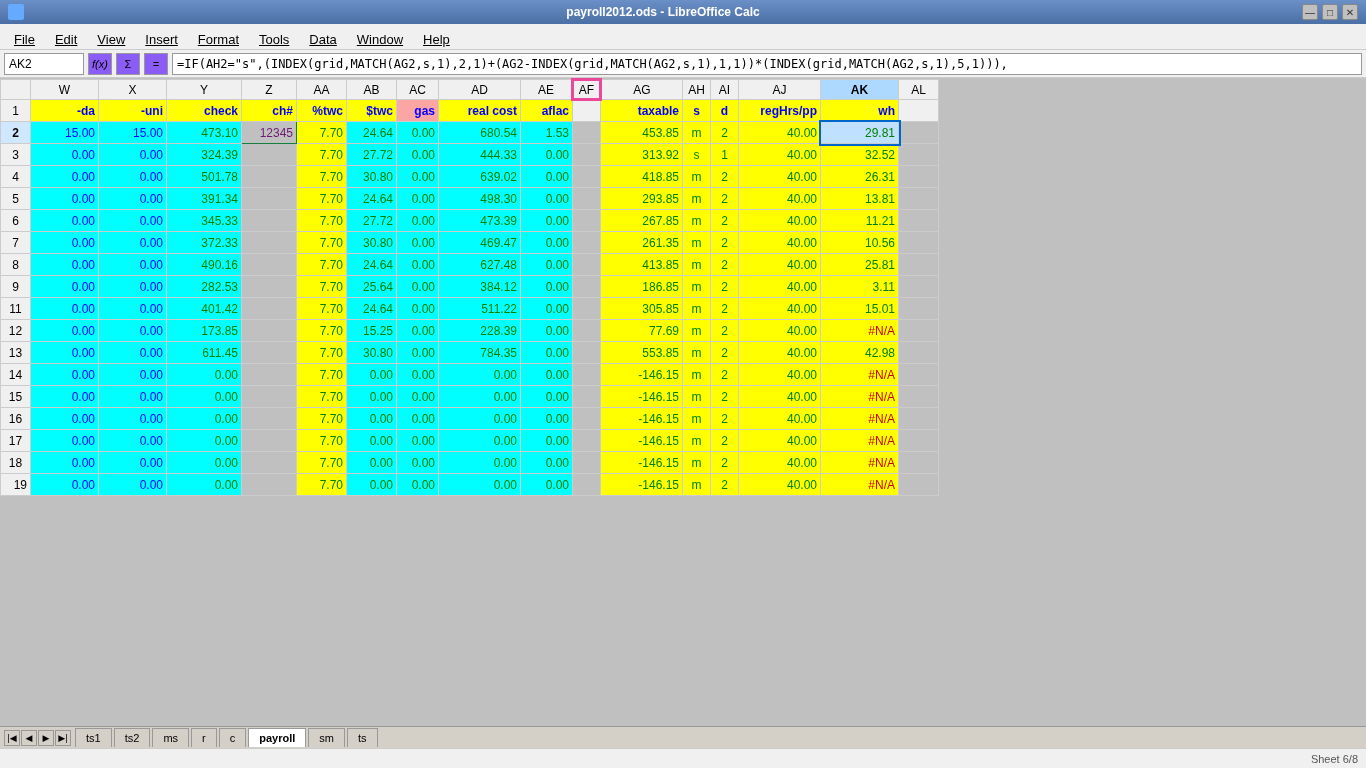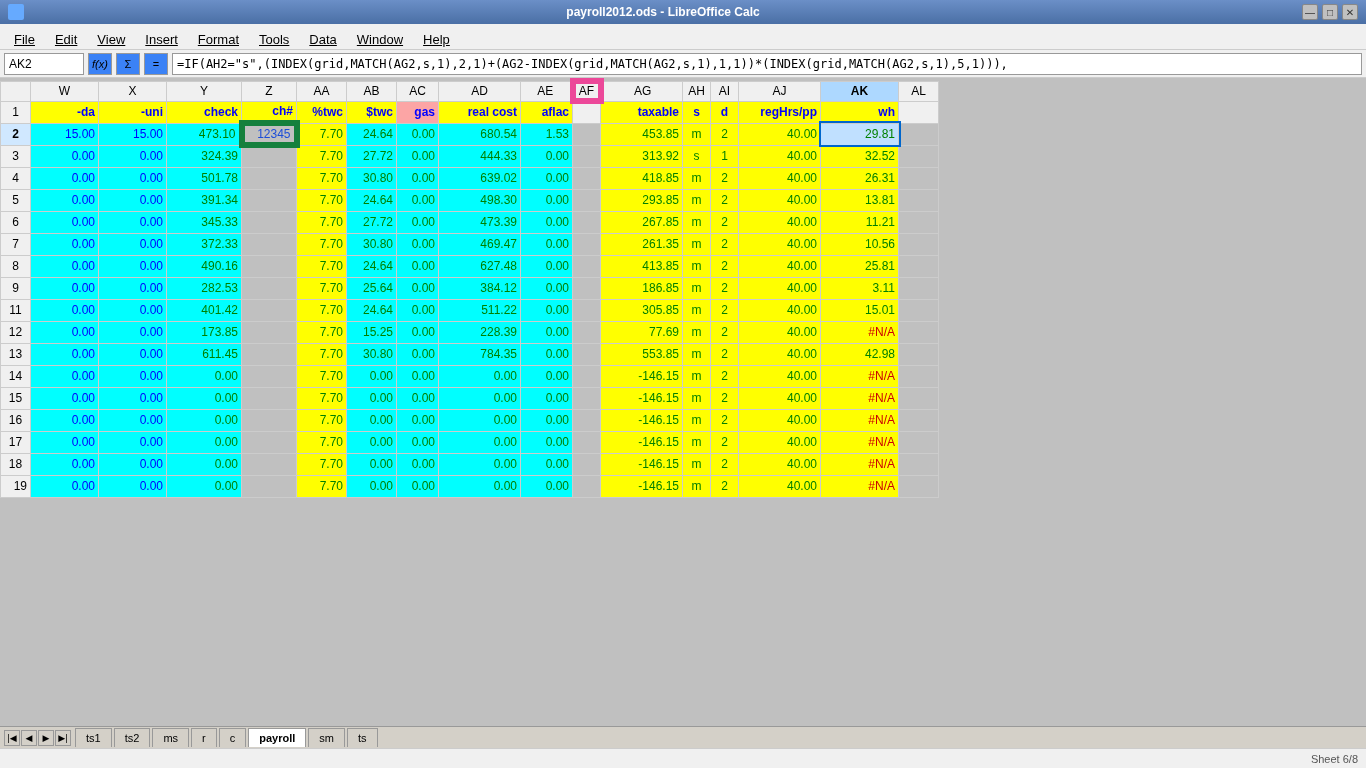--- a/index.html
+++ b/index.html
@@ -48,21 +48,21 @@
     }
     #cell-ref {
       width: 80px;
       height: 22px;
       border: 1px inset #999;
       background: white;
       font-size: 12px;
       padding: 2px 4px;
     }
     .formula-btn {
-      background: #3b82f6;
+      background: #8b5cf6;
       border: 1px solid #999;
       width: 24px;
       height: 22px;
       cursor: pointer;
       font-size: 11px;
       display: flex; align-items: center; justify-content: center;
     }
     #formula-input {
       flex: 1;
       height: 22px;
@@ -204,21 +204,21 @@
           <th style="background:#f0f0f0;border:1px solid #ccc;width:30px;"></th>
           <th class="col-header" style="background:#f0f0f0;text-align:center;border:1px solid #ccc;">W</th>
           <th class="col-header" style="background:#f0f0f0;text-align:center;border:1px solid #ccc;">X</th>
           <th class="col-header" style="background:#f0f0f0;text-align:center;border:1px solid #ccc;">Y</th>
           <th class="col-header" style="background:#f0f0f0;text-align:center;border:1px solid #ccc;">Z</th>
           <th class="col-header" style="background:#f0f0f0;text-align:center;border:1px solid #ccc;">AA</th>
           <th class="col-header" style="background:#f0f0f0;text-align:center;border:1px solid #ccc;">AB</th>
           <th class="col-header" style="background:#f0f0f0;text-align:center;border:1px solid #ccc;">AC</th>
           <th class="col-header" style="background:#f0f0f0;text-align:center;border:1px solid #ccc;">AD</th>
           <th class="col-header" style="background:#f0f0f0;text-align:center;border:1px solid #ccc;">AE</th>
-          <th class="col-header" style="background:#f0f0f0;border:6px solid #ec4899;">AF</th>
+          <th class="col-header" style="background:#f0f0f0;border:3px solid #ec4899;">AF</th>
           <th class="col-header" style="background:#f0f0f0;text-align:center;border:1px solid #ccc;">AG</th>
           <th class="col-header" style="background:#f0f0f0;text-align:center;border:1px solid #ccc;">AH</th>
           <th class="col-header" style="background:#f0f0f0;text-align:center;border:1px solid #ccc;">AI</th>
           <th class="col-header" style="background:#f0f0f0;text-align:center;border:1px solid #ccc;">AJ</th>
           <th class="col-header" style="background:#add8ff;text-align:center;border:1px solid #ccc;font-weight:bold;">AK</th>
           <th class="col-header" style="background:#f0f0f0;text-align:center;border:1px solid #ccc;">AL</th>
         </tr>
 
         <tr>
           <td style="background:#f0f0f0;text-align:center;border:1px solid #ccc;font-size:12px;">1</td>
@@ -240,21 +240,21 @@
           <td style="background:#f0f0f0;border:1px solid #ccc;"></td>
         </tr>
       </thead>
       <tbody id="data-body">
 
         <tr>
           <td style="background:#d0e8ff;text-align:center;border:1px solid #ccc;font-size:12px;font-weight:bold;">2</td>
           <td style="background:#00ffff;color:#0000ff;text-align:right;border:1px solid #ccc;">15.00</td>
           <td style="background:#00ffff;color:#0000ff;text-align:right;border:1px solid #ccc;">15.00</td>
           <td style="background:#00ffff;color:#008000;text-align:right;border:1px solid #ccc;">473.10</td>
-          <td style="color:#1d4ed8;text-align:right;border:6px solid #15803d;">12345</td>
+          <td style="color:#701a75;text-align:right;border:1px solid #15803d;">12345</td>
           <td style="background:#ffff00;color:#008000;text-align:right;border:1px solid #ccc;">7.70</td>
           <td style="background:#00ffff;color:#008000;text-align:right;border:1px solid #ccc;">24.64</td>
           <td style="background:#00ffff;color:#008000;text-align:right;border:1px solid #ccc;">0.00</td>
           <td style="background:#00ffff;color:#008000;text-align:right;border:1px solid #ccc;">680.54</td>
           <td style="background:#00ffff;color:#008000;text-align:right;border:1px solid #ccc;">1.53</td>
           <td style="border:1px solid #ccc;"></td>
           <td style="background:#ffff00;color:#008000;text-align:right;border:1px solid #ccc;">453.85</td>
           <td style="background:#ffff00;color:#008000;text-align:center;border:1px solid #ccc;">m</td>
           <td style="background:#ffff00;color:#008000;text-align:center;border:1px solid #ccc;">2</td>
           <td style="background:#ffff00;color:#008000;text-align:right;border:1px solid #ccc;">40.00</td>

